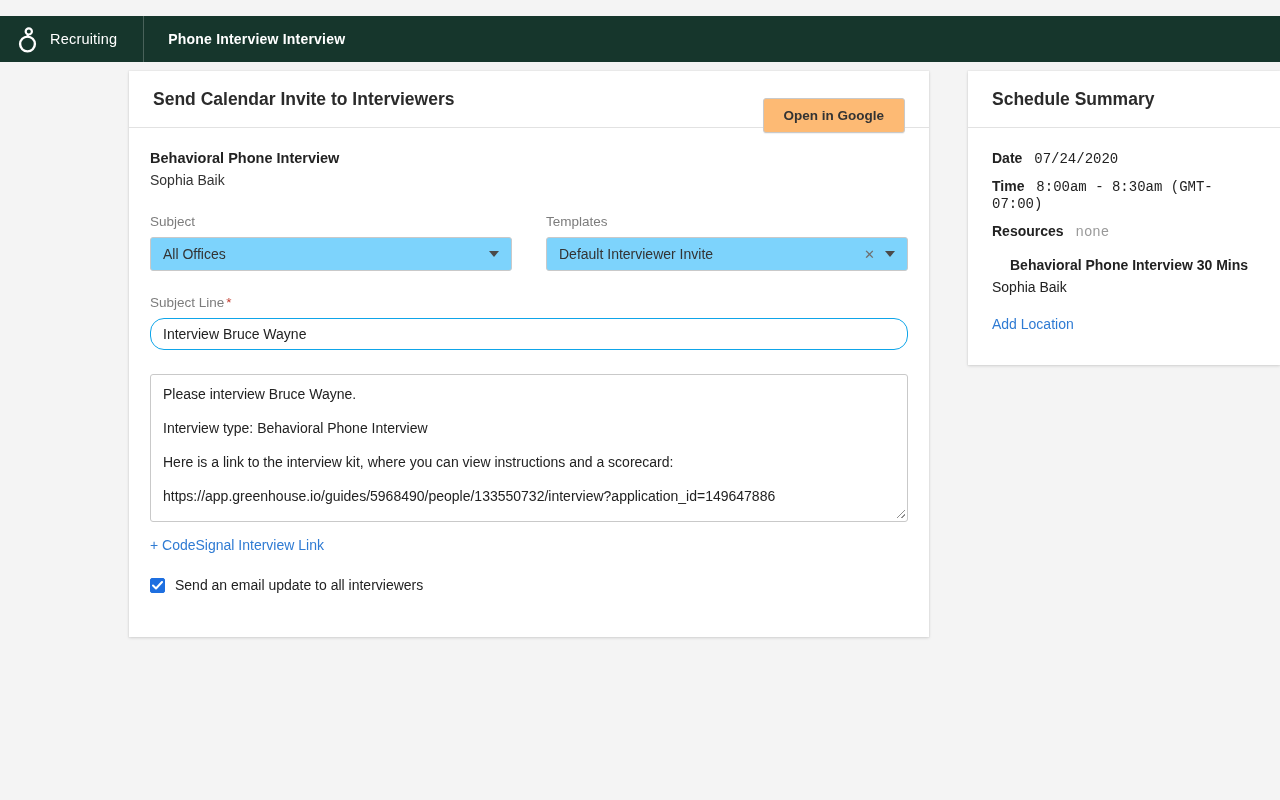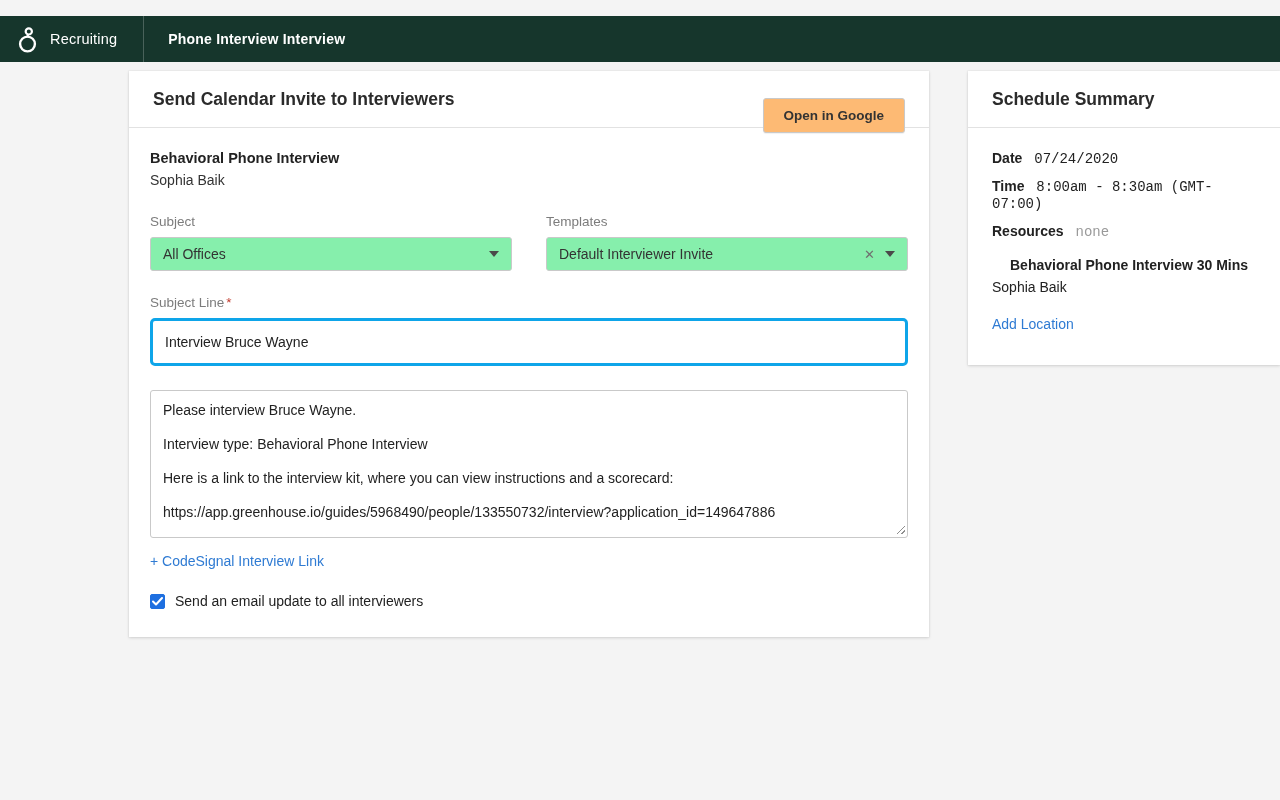--- a/index.html
+++ b/index.html
@@ -54,32 +54,32 @@
 
   .fields-grid {
     margin-top: 26px;
     display: grid; grid-template-columns: 1fr 1fr; column-gap: 34px;
   }
   .field-label { font-size: 13.5px; color: #7c7c7c; margin-bottom: 8px; }
   .req { color: #c0392b; margin-left: 2px; }
 
   .select-box {
     height: 34px; border: 1px solid #c9c9c9; border-radius: 3px;
-    background: #86efac; display: flex; align-items: center;
+    background: #7dd3fc; display: flex; align-items: center;
     padding: 0 12px; font-size: 14px; color: #333;
     cursor: pointer;
   }
   .select-box .grow { flex: 1; overflow: hidden; white-space: nowrap; }
   .chevron { width: 0; height: 0; border-left: 5px solid transparent; border-right: 5px solid transparent; border-top: 6px solid #4a4a4a; margin-left: 10px; }
   .clear-x { font-size: 13px; color: #6f6f6f; margin-left: 10px; line-height: 1; cursor: pointer; }
 
   .block { margin-top: 24px; }
   .text-input {
-    width: 100%; height: 48px;
-    border: 3px solid #0ea5e9; border-radius: 5px;
+    width: 100%; height: 32px;
+    border: 1px solid #0ea5e9; border-radius: 14px;
     padding: 0 12px; font-family: inherit; font-size: 14px; color: #222;
     outline: none;
   }
 
   .textarea-wrap { position: relative; }
   .description-area {
     width: 100%; height: 148px;
     border: 1px solid #c9c9c9; border-radius: 3px;
     padding: 11px 12px;
     font-family: inherit; font-size: 14px; line-height: 17px; color: #222;

